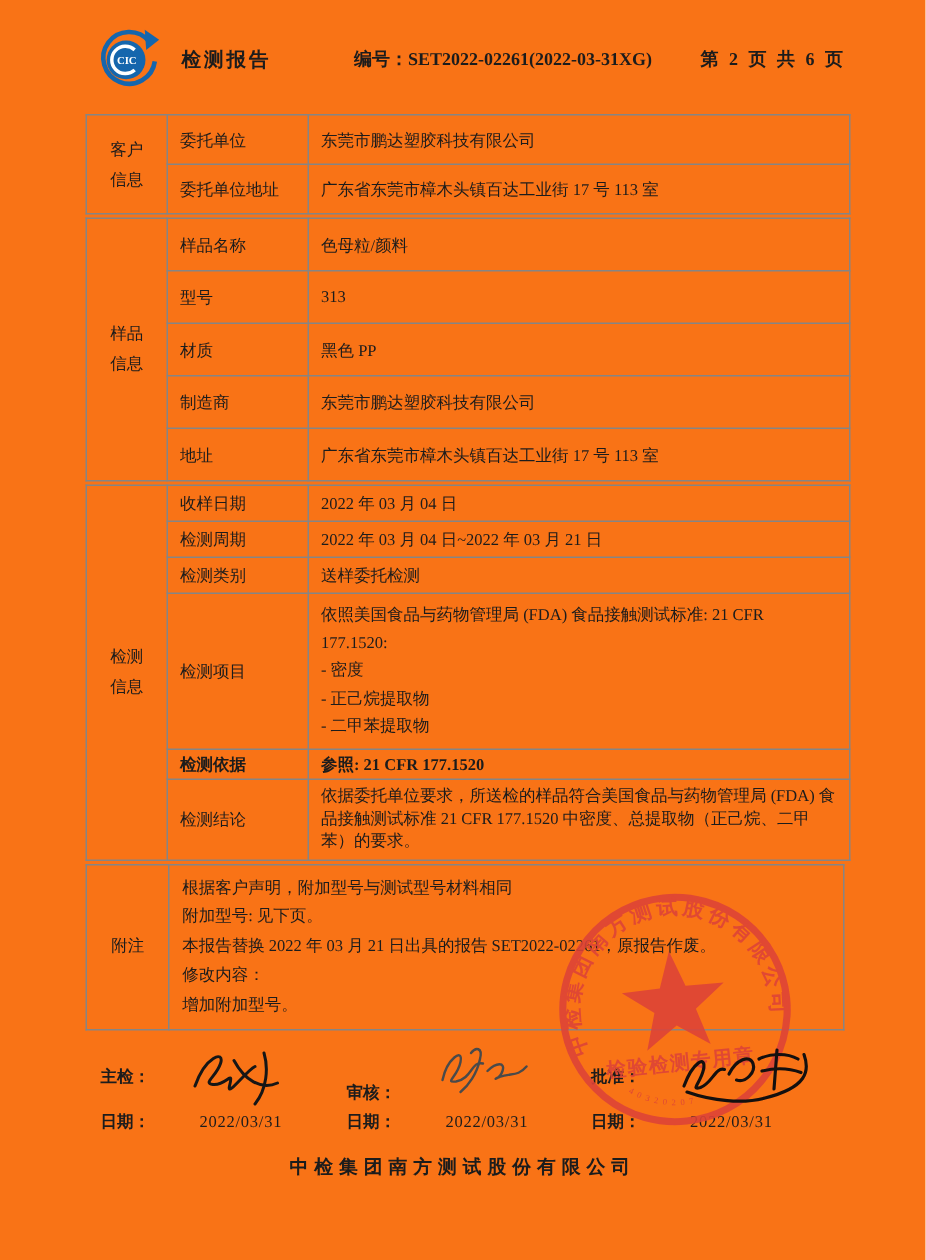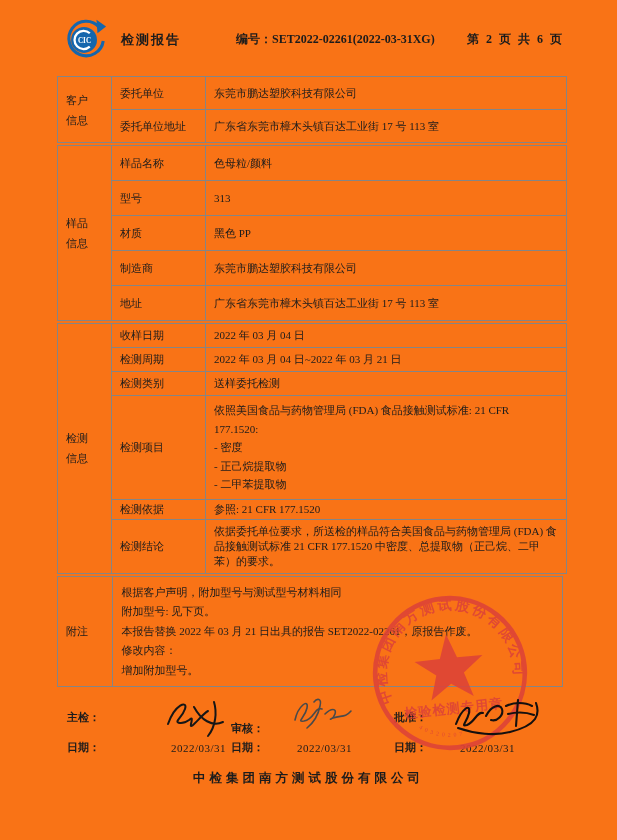--- a/index.html
+++ b/index.html
@@ -11,36 +11,36 @@
   .logo{position:absolute;left:62px;top:16px;width:46px;height:46px;}
   .hdr-title{position:absolute;left:121px;top:31px;font-size:13px;font-weight:bold;letter-spacing:2px;}
   .hdr-no{position:absolute;left:236px;top:31px;font-size:12px;font-weight:bold;}
   .hdr-page{position:absolute;left:467px;top:31px;font-size:12px;font-weight:bold;letter-spacing:2px;}
 
   
   .doc-table{position:absolute;left:57px;top:76px;width:506px;}
   table.sec{border-collapse:collapse;table-layout:fixed;width:506px;margin-bottom:2px;}
   table.sec td{border:1px solid #858585;font-size:11px;vertical-align:middle;
                padding:2px 8px;word-break:break-all;}
-  td.group{width:37px;text-align:left;line-height:20px;padding:2px 4px;}
+  td.group{width:37px;text-align:center;line-height:20px;padding:2px 4px;}
   td.flabel{width:77px;padding-left:9px;}
   td.fvalue{width:344px;padding-left:12px;}
   .s1 td{height:28px;}
   .s2 td{height:30px;}
   .s3 tr.rA td{height:19px;}
   .s3 td.tall{line-height:18.5px;padding-top:5px;padding-bottom:5px;white-space:pre-line;}
-  .s3 tr.rThin td{height:15px;}
+  .s3 tr.rThin td{height:15px;font-weight:bold;}
   .s3 td.concl{line-height:15px;padding-top:4px;padding-bottom:4px;}
   .s4 td.note{line-height:19.5px;padding-top:6px;padding-bottom:6px;white-space:pre-line;width:421px;}
 
   
   .signoff{position:absolute;left:57px;top:672px;width:506px;height:100px;font-size:11px;}
   .sig-col{position:absolute;top:22px;display:flex;align-items:center;}
   .sig-col .role{font-weight:bold;width:36px;}
-  .c1{left:10px;gap:38px;}.c2{left:174px;align-items:flex-end;}.c3{left:337px;}
+  .c1{left:10px;}.c2{left:174px;align-items:flex-end;}.c3{left:337px;}
   .sig-img{margin-left:20px;}
   .date-col{position:absolute;top:68px;display:flex;align-items:center;}
   .date-col .dlabel{font-weight:bold;width:36px;}
   .date-col .dval{margin-left:30px;letter-spacing:.5px;}
 
   
   .stamp{position:absolute;left:371px;top:594px;width:158px;height:158px;z-index:5;
          opacity:.88;transform:rotate(-6deg);pointer-events:none;}
   .sig-over{position:relative;z-index:6;}
 

